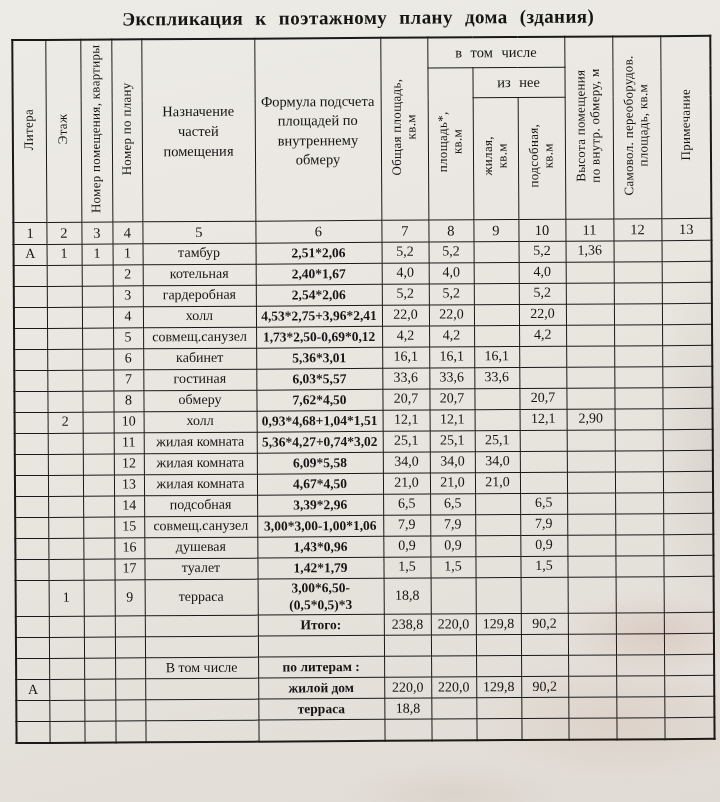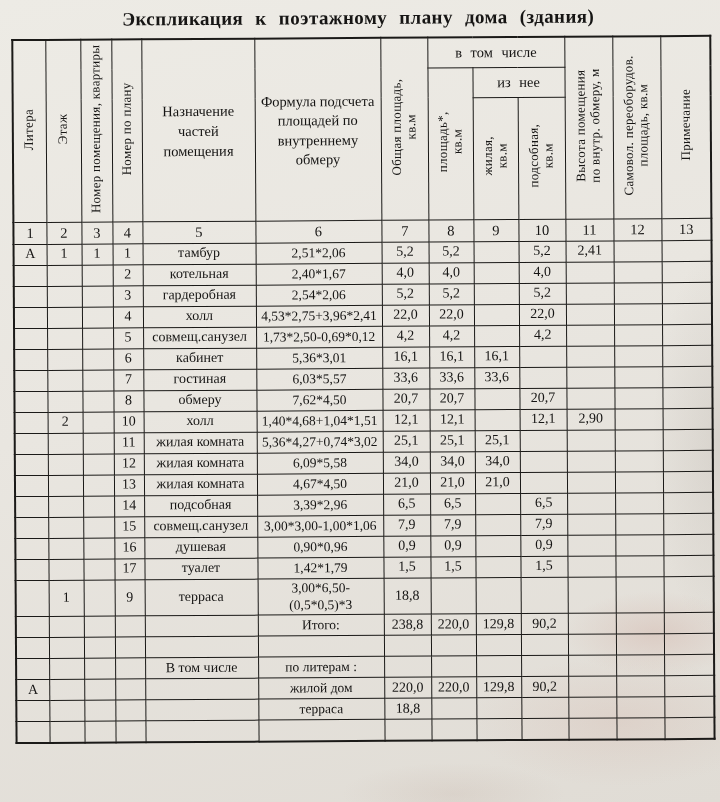--- a/index.html
+++ b/index.html
@@ -81,20 +81,21 @@
   }
   tbody td {
     height: 20px;
     font-size: 14px;
     line-height: 1.3;
   }
   tbody td.formula {
     font-size: 13.5px;
     overflow-wrap: break-word;
     padding: 0 3px;
+    font-weight: bold;
   }
 </style>
 </head>
 <body>
 
 <div class="paper"></div>
 
 <div class="sheet">
   <h1 class="title">Экспликация  к  поэтажному  плану  дома  (здания)</h1>
 
@@ -163,21 +164,21 @@
           <td>А</td>
           <td>1</td>
           <td>1</td>
           <td>1</td>
           <td>тамбур</td>
           <td class="formula">2,51*2,06</td>
           <td>5,2</td>
           <td>5,2</td>
           <td></td>
           <td>5,2</td>
-          <td>2,41</td>
+          <td>1,36</td>
           <td></td>
           <td></td>
         </tr>
         <tr>
           <td></td>
           <td></td>
           <td></td>
           <td>2</td>
           <td>котельная</td>
           <td class="formula">2,40*1,67</td>
@@ -278,21 +279,21 @@
           <td></td>
           <td></td>
           <td></td>
         </tr>
         <tr>
           <td></td>
           <td>2</td>
           <td></td>
           <td>10</td>
           <td>холл</td>
-          <td class="formula">1,40*4,68+1,04*1,51</td>
+          <td class="formula">0,93*4,68+1,04*1,51</td>
           <td>12,1</td>
           <td>12,1</td>
           <td></td>
           <td>12,1</td>
           <td>2,90</td>
           <td></td>
           <td></td>
         </tr>
         <tr>
           <td></td>
@@ -368,21 +369,21 @@
           <td></td>
           <td></td>
           <td></td>
         </tr>
         <tr>
           <td></td>
           <td></td>
           <td></td>
           <td>16</td>
           <td>душевая</td>
-          <td class="formula">0,90*0,96</td>
+          <td class="formula">1,43*0,96</td>
           <td>0,9</td>
           <td>0,9</td>
           <td></td>
           <td>0,9</td>
           <td></td>
           <td></td>
           <td></td>
         </tr>
         <tr>
           <td></td>

